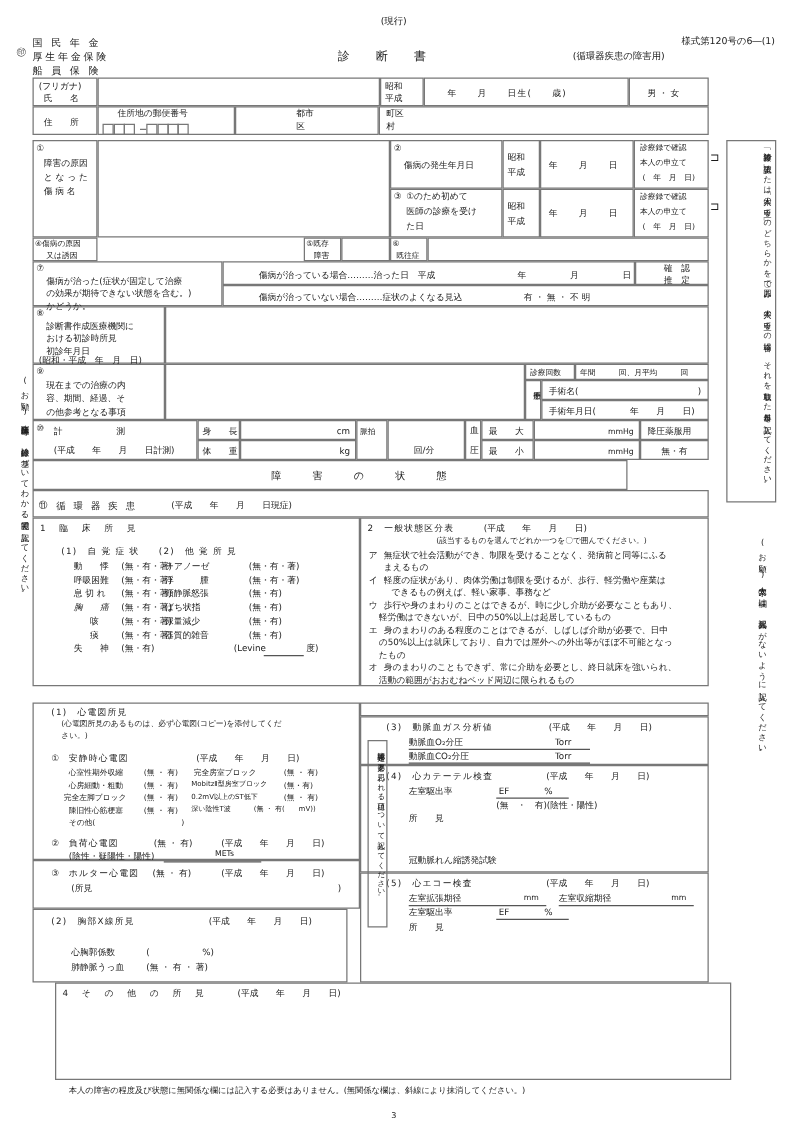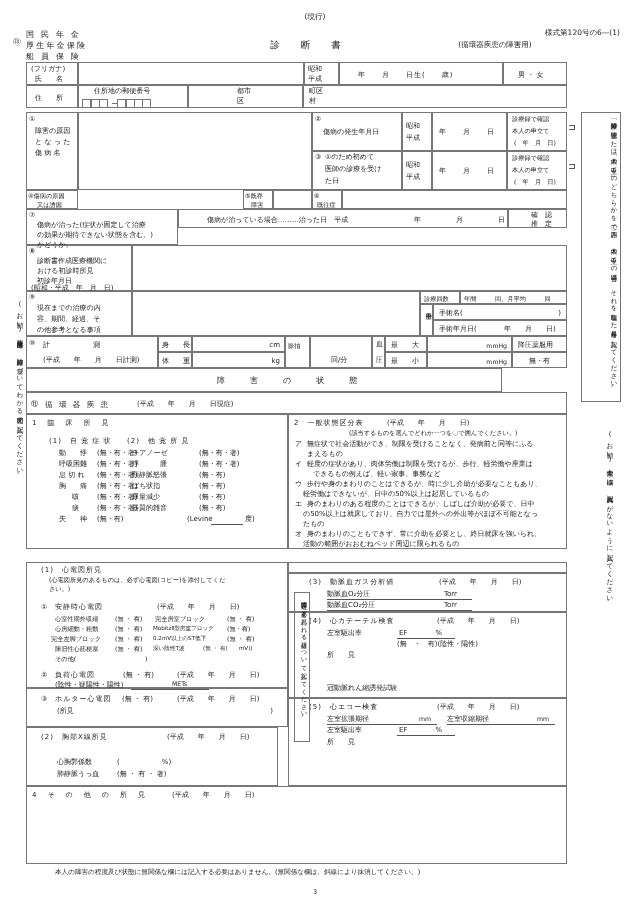--- a/index.html
+++ b/index.html
@@ -232,20 +232,24 @@
     <div class="lbl" style="left:10px; top:31px;">かどうか。</div>
   </div>
   <div class="cell" style="left:178px; top:209px; width:330px; height:19px;">
     <div class="lbl" style="left:28px; top:6px;">傷病が治っている場合………治った日　平成</div>
     <div class="lbl" style="left:235px; top:6px;">年　　　　　月　　　　　日</div>
   </div>
   <div class="cell" style="left:508px; top:209px; width:59px; height:19px;">
     <div class="lbl" style="left:22px; top:1px;">確　認</div>
     <div class="lbl" style="left:22px; top:10px;">推　定</div>
   </div>
+  <div class="cell" style="left:178px; top:228px; width:389px; height:17px;">
+    <div class="lbl" style="left:28px; top:5px;">傷病が治っていない場合………症状のよくなる見込</div>
+    <div class="lbl" style="left:240px; top:5px;">有 ・ 無 ・ 不 明</div>
+  </div>
 
   <div class="cell" style="left:26px; top:245px; width:106px; height:46px;">
     <div class="lbl" style="left:2px; top:1px;">⑧</div>
     <div class="lbl" style="left:10px; top:11px;">診断書作成医療機関に</div>
     <div class="lbl" style="left:10px; top:21px;">おける初診時所見</div>
     <div class="lbl" style="left:10px; top:31px;">初診年月日</div>
     <div class="lbl" style="left:4px; top:38px;">(昭和・平成　年　月　日)</div>
   </div>
   <div class="cell" style="left:132px; top:245px; width:435px; height:46px;"></div>
 
@@ -334,21 +338,21 @@
     <div class="lbl sp2" style="left:5px; top:4px;">1　臨　床　所　見</div>
     <div class="lbl" style="left:22px; top:22px; letter-spacing:1px;">(1)　自 覚 症 状</div>
     <div class="lbl" style="left:100px; top:22px; letter-spacing:1px;">(2)　他 覚 所 見</div>
 
     <div class="lbl" style="left:32px; top:34px;">動　　悸</div>
     <div class="lbl" style="left:70px; top:34px;">(無・有・著)</div>
     <div class="lbl" style="left:32px; top:45px;">呼吸困難</div>
     <div class="lbl" style="left:70px; top:45px;">(無・有・著)</div>
     <div class="lbl" style="left:32px; top:56px;">息 切 れ</div>
     <div class="lbl" style="left:70px; top:56px;">(無・有・著)</div>
-    <div class="lbl" style="left:32px; top:67px;">胸　　痛</div>
+    <div class="lbl" style="left:32px; top:67px;font-style:italic;">胸　　痛</div>
     <div class="lbl" style="left:70px; top:67px;">(無・有・著)</div>
     <div class="lbl" style="left:38px; top:78px;">　咳　</div>
     <div class="lbl" style="left:70px; top:78px;">(無・有・著)</div>
     <div class="lbl" style="left:38px; top:89px;">　痰　</div>
     <div class="lbl" style="left:70px; top:89px;">(無・有・著)</div>
     <div class="lbl" style="left:32px; top:100px;">失　　神</div>
     <div class="lbl" style="left:70px; top:100px;">(無・有)</div>
 
     <div class="lbl" style="left:105px; top:34px;">チアノーゼ</div>
     <div class="lbl" style="left:172px; top:34px;">(無・有・著)</div>
@@ -482,21 +486,21 @@
     <div class="underline-seg" style="left:38px; top:24px; width:110px;"></div>
     <div class="lbl" style="left:158px; top:16px;">左室収縮期径</div>
     <div class="lbl lbl-sm" style="left:248px; top:16px;">mm</div>
     <div class="underline-seg" style="left:158px; top:24px; width:108px;"></div>
     <div class="lbl" style="left:38px; top:27px;">左室駆出率</div>
     <div class="lbl" style="left:110px; top:27px;">EF　　　　%</div>
     <div class="underline-seg" style="left:108px; top:35px; width:58px;"></div>
     <div class="lbl" style="left:38px; top:39px;">所　　見</div>
   </div>
 
-  <div class="cell" style="left:26px; top:786px; width:541px; height:78px;">
+  <div class="cell" style="left:44px; top:786px; width:541px; height:78px;">
     <div class="lbl sp2" style="left:5px; top:4px;">4　そ　の　他　の　所　見</div>
     <div class="lbl" style="left:145px; top:4px;">(平成　　年　　月　　日)</div>
   </div>
 
   <div class="footnote" style="left:55px; top:868px;">本人の障害の程度及び状態に無関係な欄には記入する必要はありません。(無関係な欄は、斜線により抹消してください。)</div>
   <div id="pagenum">3</div>
 
   <div class="vtext" style="left:10px; top:300px; height:310px; width:14px;">(お願い)臨床所見等は、診療録に基づいてわかる範囲で記入してください。</div>
 
   <div class="vbox" style="left:294px; top:592px; width:16px; height:150px;"></div>

